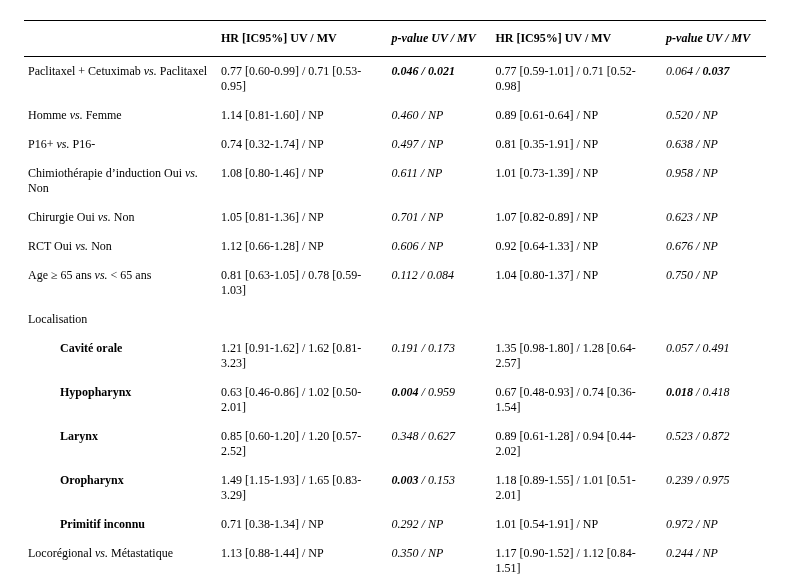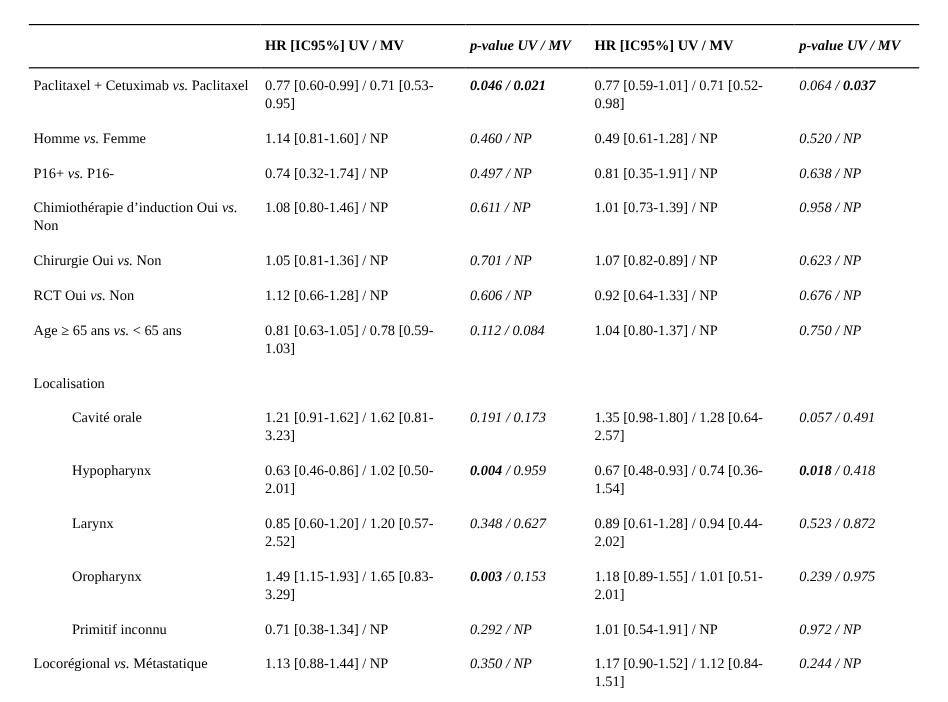--- a/index.html
+++ b/index.html
@@ -32,21 +32,21 @@
     padding-bottom: 10px;
   }
   tbody tr:last-child td {
     border-bottom: 1px solid #000;
   }
   col.c-label { width: 26%; }
   col.c-hr    { width: 23%; }
   col.c-p     { width: 14%; }
   .pval { font-style: italic; }
   .bold { font-weight: bold; }
-  .indent { padding-left: 36px; }
+  .indent { padding-left: 36px; font-weight: bold; }
 </style>
 </head>
 <body>
 
 <table>
   <colgroup>
     <col class="c-label">
       <col class="c-hr">
       <col class="c-p">
       <col class="c-hr">
@@ -66,21 +66,21 @@
         <td>Paclitaxel + Cetuximab <i>vs.</i> Paclitaxel</td>
         <td>0.77 [0.60-0.99] / 0.71 [0.53-0.95]</td>
         <td><span class="pval"><span class="bold">0.046 / 0.021</span></span></td>
         <td>0.77 [0.59-1.01] / 0.71 [0.52-0.98]</td>
         <td><span class="pval">0.064 / <span class="bold">0.037</span></span></td>
       </tr>
       <tr>
         <td>Homme <i>vs.</i> Femme</td>
         <td>1.14 [0.81-1.60] / NP</td>
         <td><span class="pval">0.460 / NP</span></td>
-        <td>0.49 [0.61-1.28] / NP</td>
+        <td>0.89 [0.61-0.64] / NP</td>
         <td><span class="pval">0.520 / NP</span></td>
       </tr>
       <tr>
         <td>P16+ <i>vs.</i> P16-</td>
         <td>0.74 [0.32-1.74] / NP</td>
         <td><span class="pval">0.497 / NP</span></td>
         <td>0.81 [0.35-1.91] / NP</td>
         <td><span class="pval">0.638 / NP</span></td>
       </tr>
       <tr>

